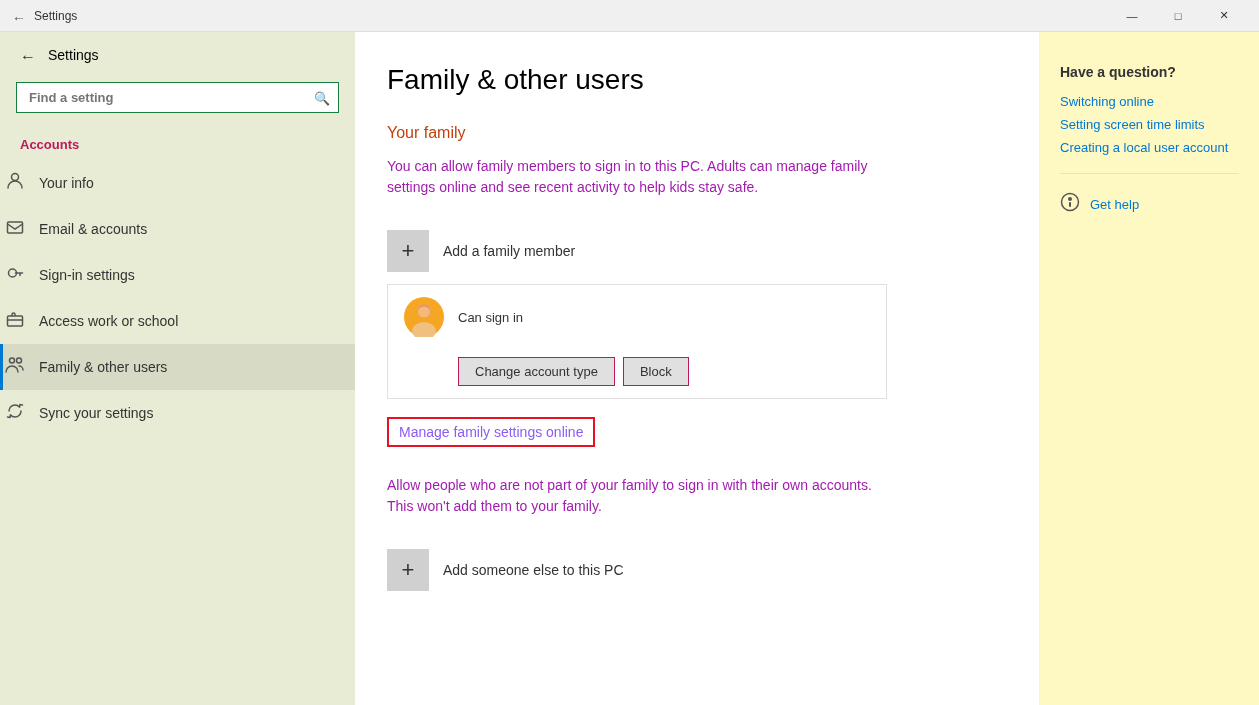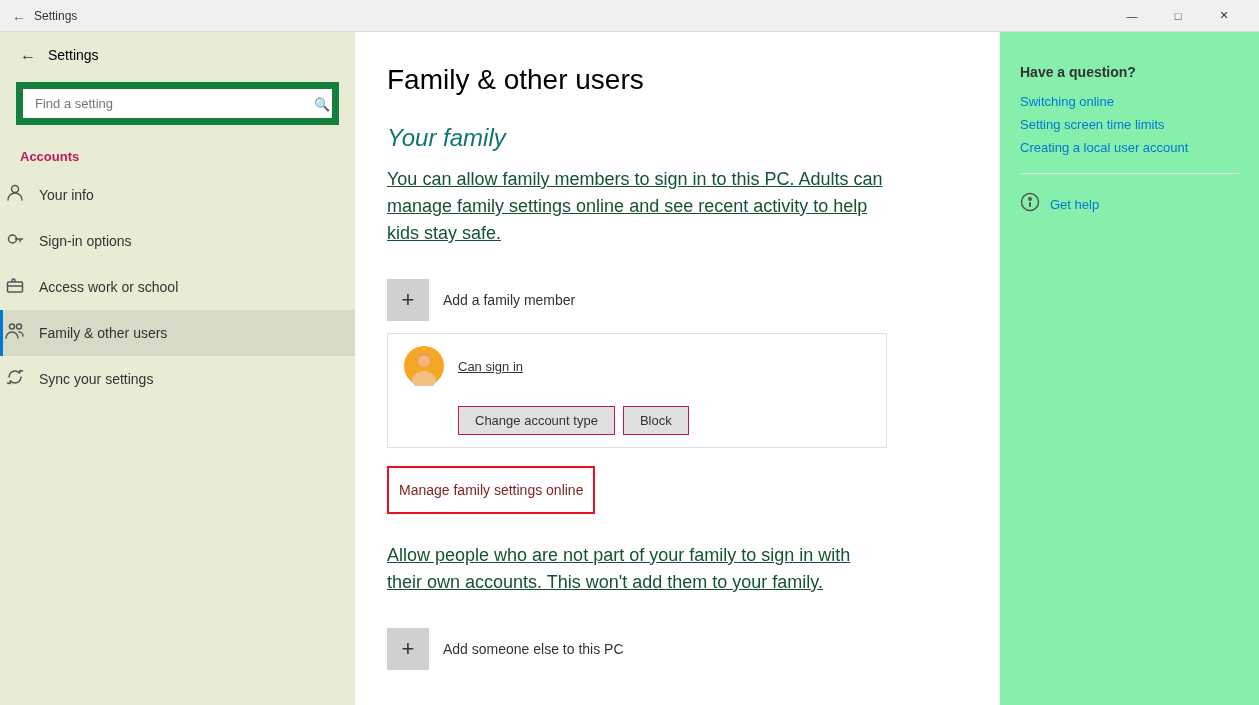--- a/index.html
+++ b/index.html
@@ -78,24 +78,25 @@
       font-size: 16px;
       color: #333;
     }
     .sidebar-search {
       margin: 4px 16px 16px 16px;
       position: relative;
     }
     .sidebar-search input {
       width: 100%;
       padding: 7px 32px 7px 12px;
-      border: 7px solid #15803d;
+      border: 1px solid #15803d;
       background: #fff;
       font-size: 13px;
       outline: none;
+      font-weight: bold;
     }
     .search-icon-btn {
       position: absolute;
       right: 8px;
       top: 50%;
       transform: translateY(-50%);
       color: #666;
       font-size: 13px;
     }
     .sidebar-section-label {
@@ -140,33 +141,31 @@
       overflow-y: auto;
       padding: 32px 40px 32px 32px;
     }
     .page-title {
       font-size: 28px;
       font-weight: 300;
       color: #000;
       margin-bottom: 28px;
     }
     .section-title {
-      font-size: 24px;
+      font-size: 16px;
       font-weight: 400;
-      color: #0f766e;
+      color: #c2410c;
       margin-bottom: 14px;
-      font-style: italic;
     }
     .section-desc {
-      font-size: 18px;
-      color: #14532d;
+      font-size: 14px;
+      color: #a21caf;
       margin-bottom: 20px;
       max-width: 500px;
       line-height: 1.5;
-      text-decoration: underline;
     }
 
     
     .add-item-row {
       display: flex;
       align-items: center;
       gap: 14px;
       padding: 12px 0;
       cursor: pointer;
       max-width: 500px;
@@ -207,54 +206,53 @@
       font-weight: 600;
       color: #333;
     }
     .account-role {
       font-size: 13px;
       color: #555;
     }
     .account-status {
       font-size: 13px;
       color: #333;
-      text-decoration: underline;
     }
     .account-card-actions {
       display: flex;
       gap: 8px;
       padding: 8px 16px 12px 70px;
     }
     .btn-action {
       padding: 6px 16px;
       background: #e0e0e0;
       border: 1px solid #be185d;
       cursor: pointer;
       font-size: 13px;
       color: #333;
     }
 
     
     .manage-family-link {
       display: inline-block;
-      color: #7f1d1d;
+      color: #8b5cf6;
       font-size: 14px;
       cursor: pointer;
       border: 2px solid #e81123;
-      padding: 14px 10px;
+      padding: 5px 10px;
       margin: 12px 0 28px 0;
       text-decoration: none;
     }
 
     
     .right-panel {
-      width: 260px;
+      width: 220px;
       flex-shrink: 0;
       padding: 32px 20px;
-      background: #86efac;
+      background: #fef9c3;
       border-left: 1px solid #f0f0f0;
     }
     .help-title {
       font-size: 14px;
       font-weight: 600;
       color: #333;
       margin-bottom: 14px;
     }
     .help-link {
       display: block;
@@ -319,29 +317,38 @@
     <div class="sidebar-item">
       <span class="sidebar-icon">
         <svg width="18" height="18" viewBox="0 0 18 18" fill="none">
           <circle cx="9" cy="5" r="3.5" stroke="#555" stroke-width="1.5"></circle>
           <path d="M2 16c0-3.866 3.134-7 7-7s7 3.134 7 7" stroke="#555" stroke-width="1.5" stroke-linecap="round"></path>
         </svg>
       </span>
       <span>Your info</span>
     </div>
 
+    <div class="sidebar-item">
+      <span class="sidebar-icon">
+        <svg width="18" height="18" viewBox="0 0 18 18" fill="none">
+          <rect x="1.5" y="4" width="15" height="11" rx="1" stroke="#555" stroke-width="1.5"></rect>
+          <path d="M1.5 6l7.5 5 7.5-5" stroke="#555" stroke-width="1.5"></path>
+        </svg>
+      </span>
+      <span>Email &amp; accounts</span>
+    </div>
 
     <div class="sidebar-item">
       <span class="sidebar-icon">
         <svg width="18" height="18" viewBox="0 0 18 18" fill="none">
           <circle cx="6.5" cy="9" r="4" stroke="#555" stroke-width="1.5"></circle>
           <path d="M9.5 9h7M14 9v2.5" stroke="#555" stroke-width="1.5" stroke-linecap="round"></path>
         </svg>
       </span>
-      <span>Sign-in options</span>
+      <span>Sign-in settings</span>
     </div>
 
     <div class="sidebar-item">
       <span class="sidebar-icon">
         <svg width="18" height="18" viewBox="0 0 18 18" fill="none">
           <rect x="1.5" y="6" width="15" height="10" rx="1" stroke="#555" stroke-width="1.5"></rect>
           <path d="M6 6V4.5a1.5 1.5 0 013 0V6" stroke="#555" stroke-width="1.5"></path>
           <path d="M1.5 10h15" stroke="#555" stroke-width="1.5"></path>
         </svg>
       </span>

